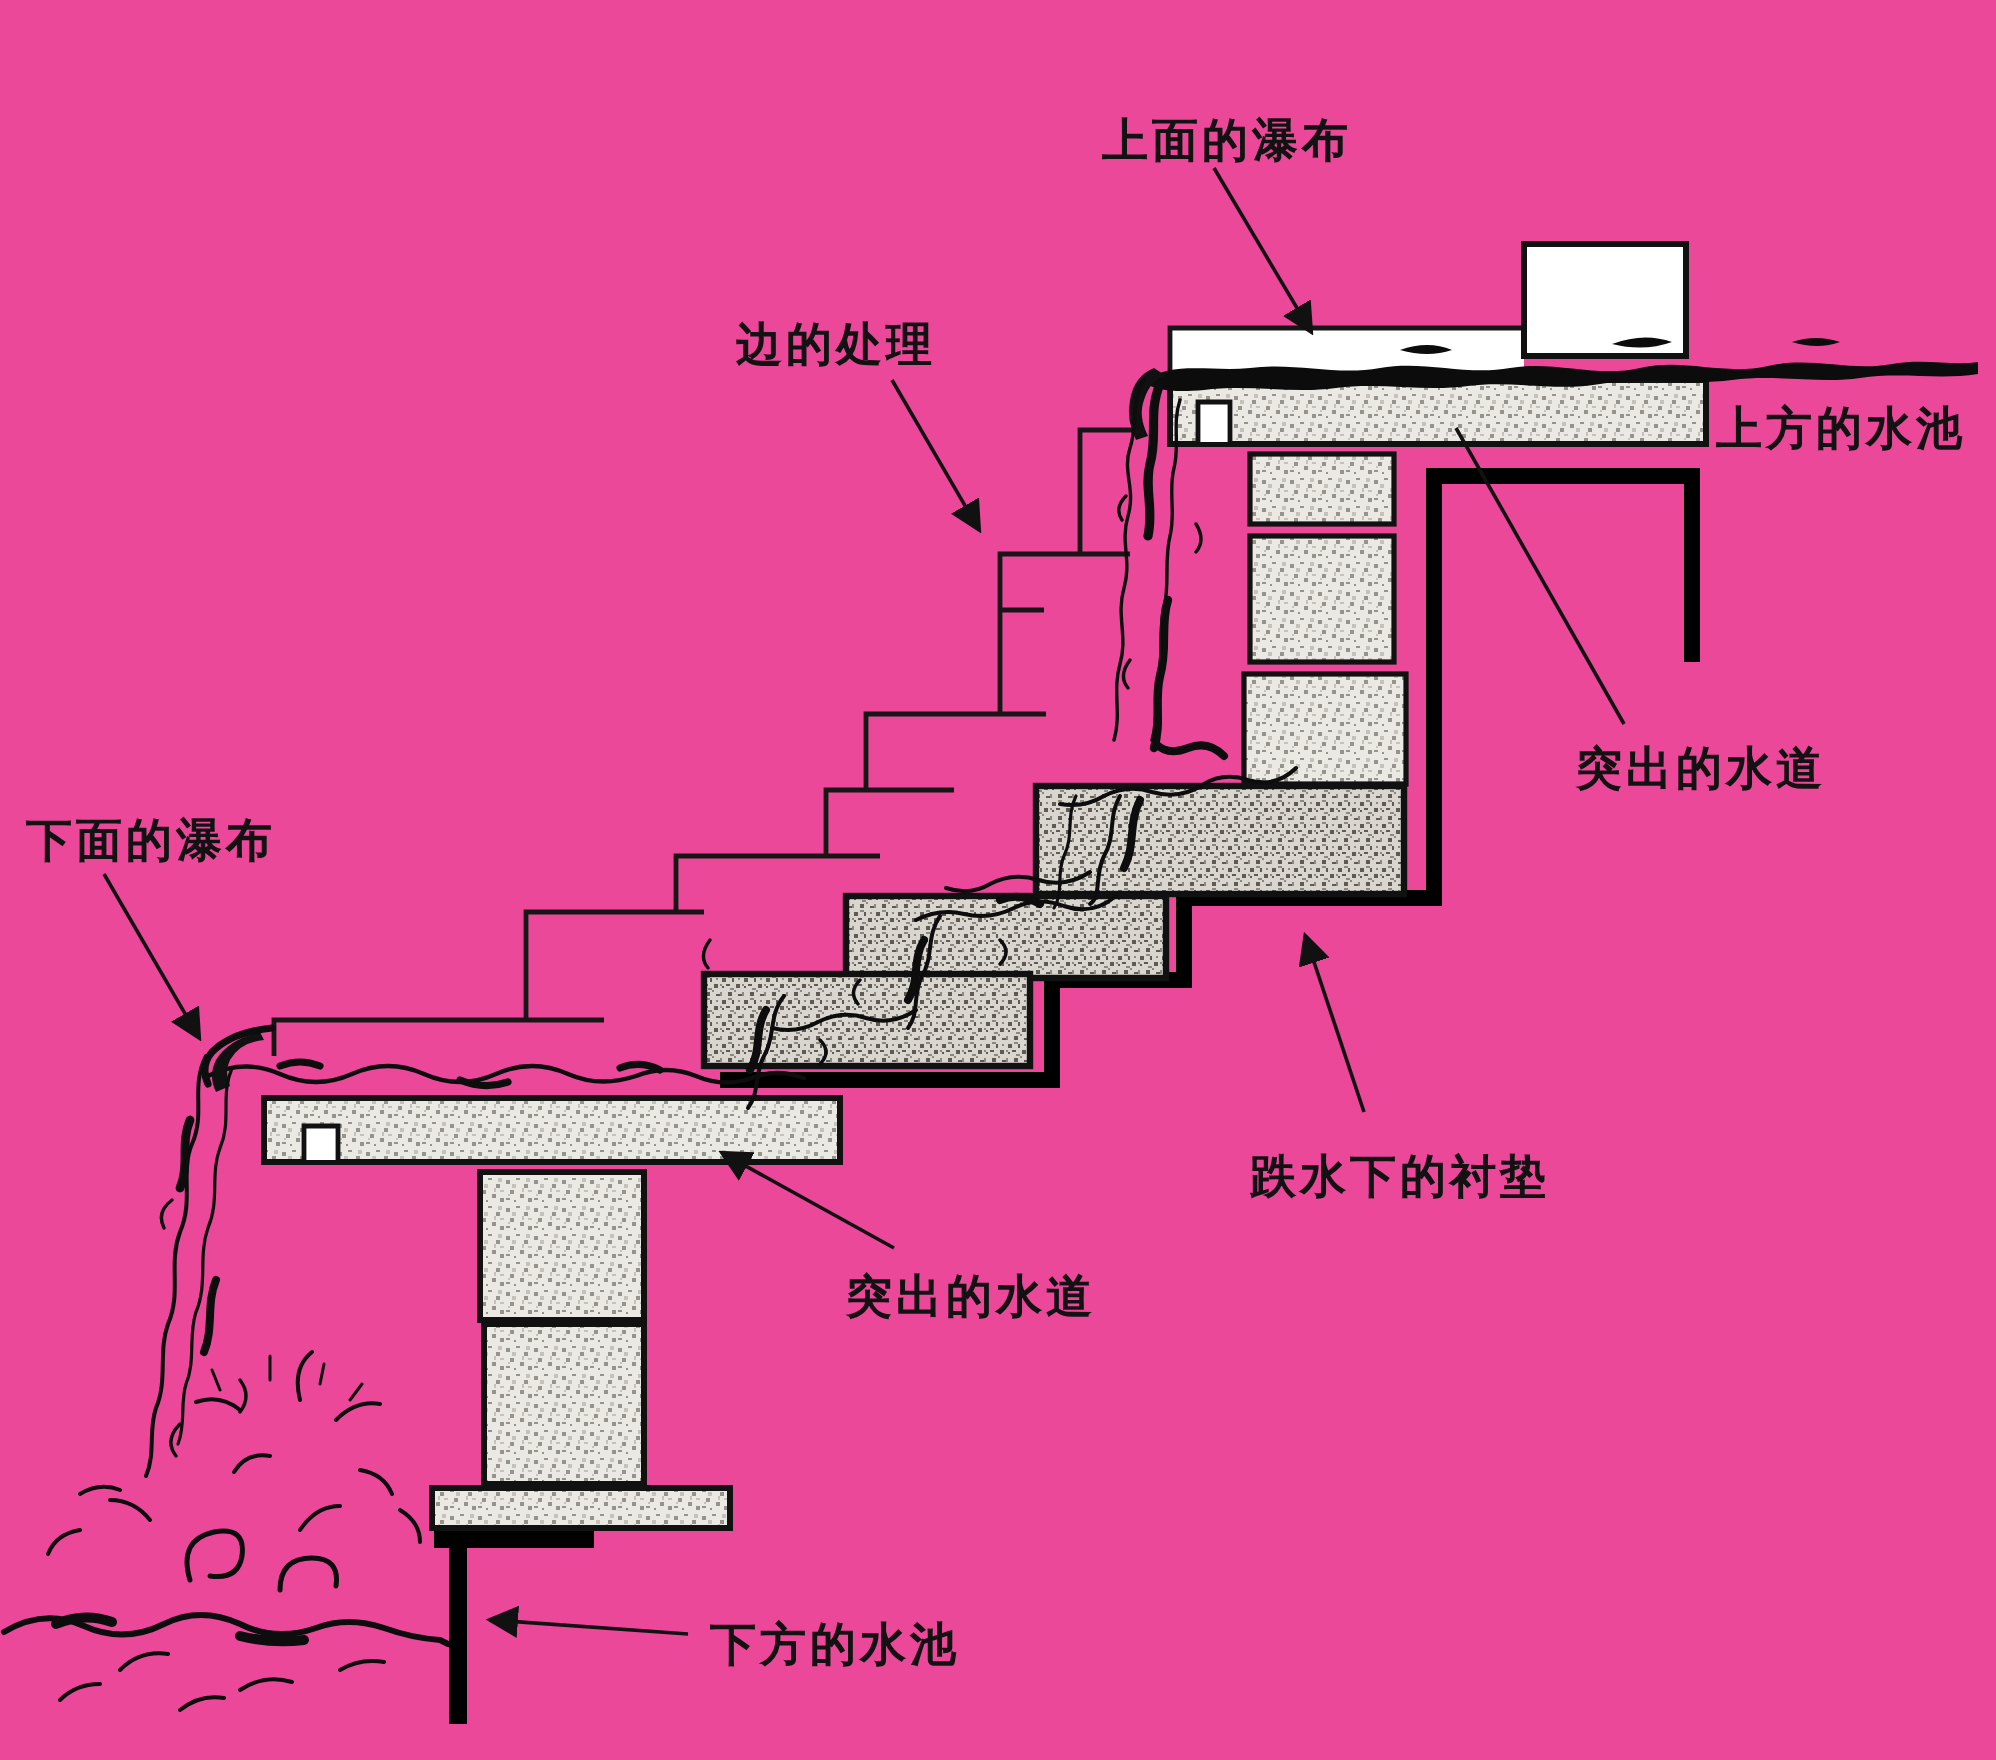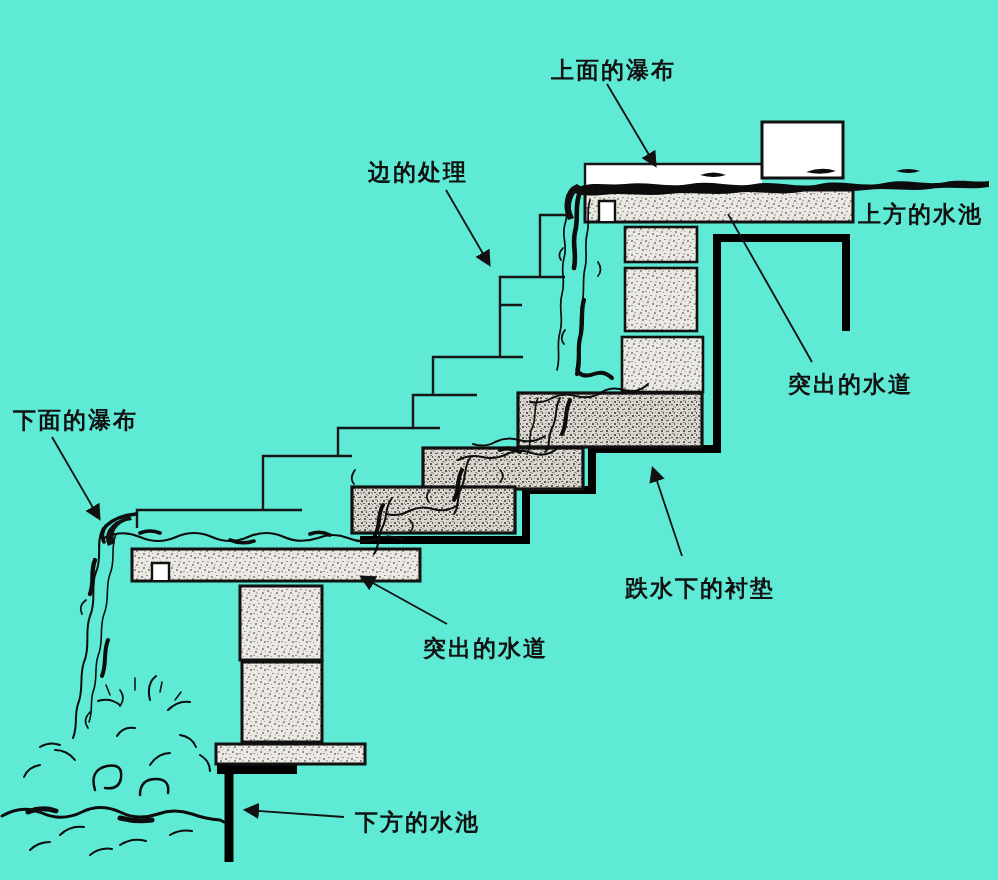--- a/index.html
+++ b/index.html
@@ -1,16 +1,16 @@
 <!DOCTYPE html>
 <html><head>
 <meta charset="utf-8">
 <style>
   html,body{margin:0;padding:0;background:#ffffff;}
-  .stage{position:relative;width:998px;height:880px;background:#5eead4;overflow:hidden;
+  .stage{position:relative;width:998px;height:880px;background:#ec4899;overflow:hidden;
          font-family:"Liberation Sans", sans-serif;text-decoration:underline;}
   svg{display:block;}
   text.lbl{font-family:"Liberation Sans", sans-serif;font-size:23px;font-weight:700;
            fill:#121212;letter-spacing:2px;}
 </style>
 </head>
 <body>
 
 <div class="stage">
 <svg width="998" height="880" viewBox="0 0 998 880">

